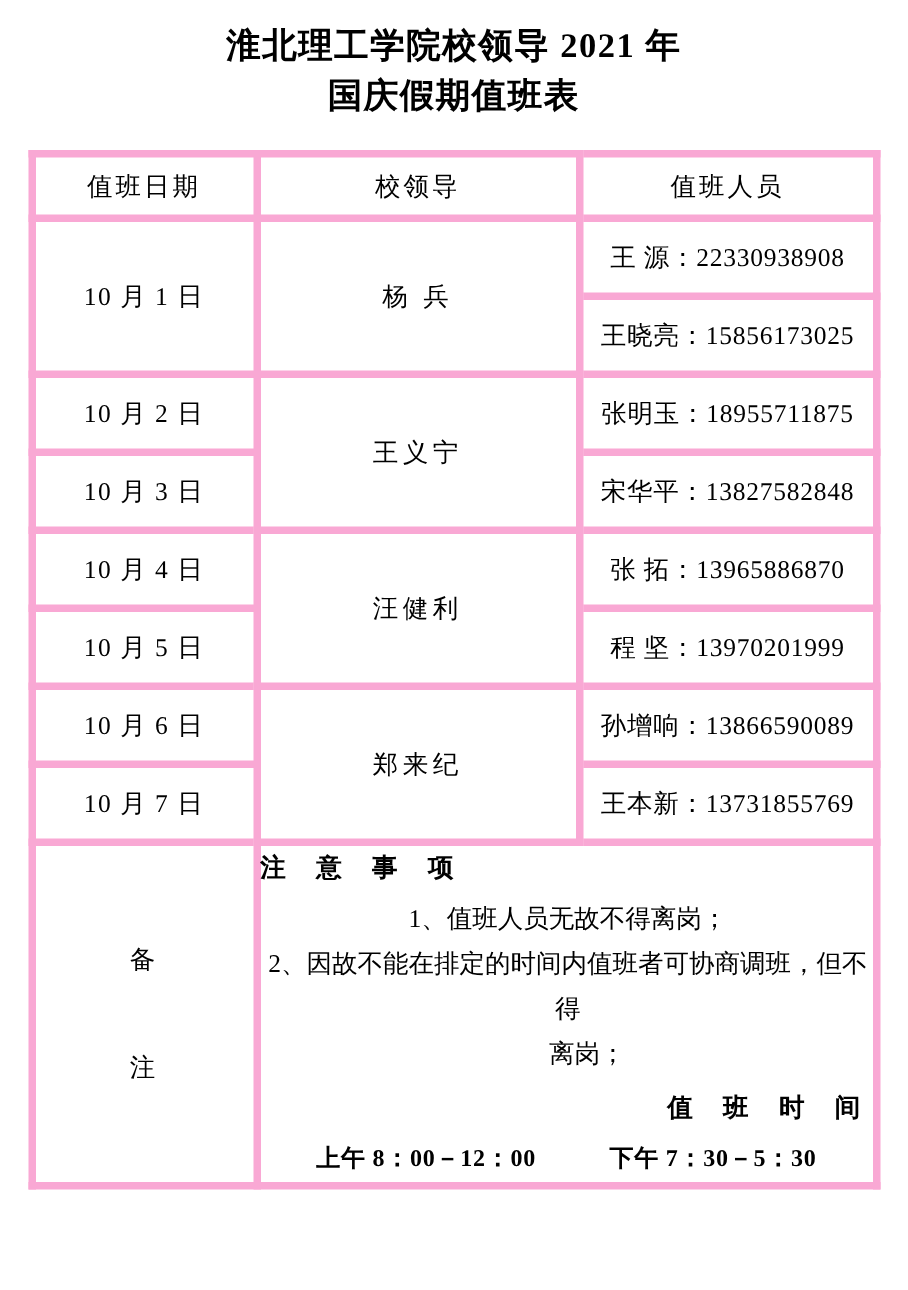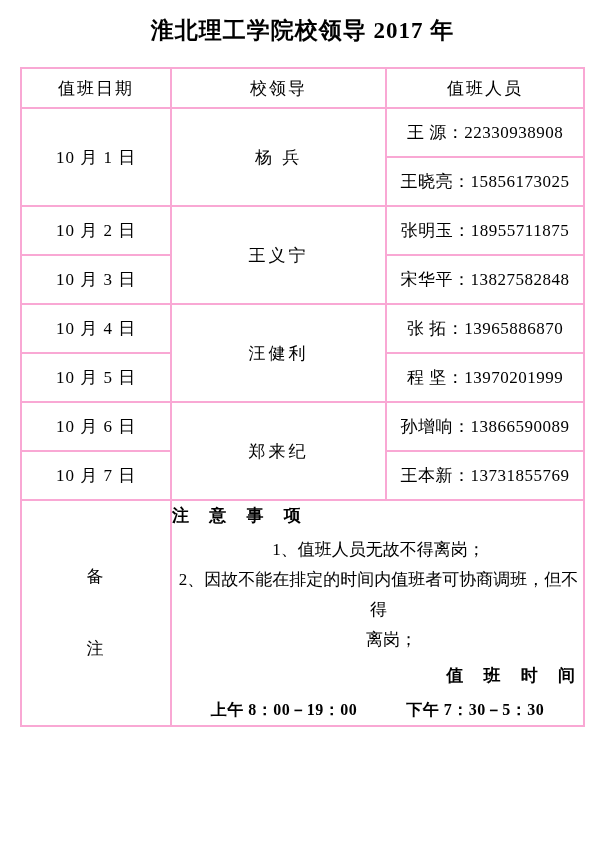--- a/index.html
+++ b/index.html
@@ -32,21 +32,21 @@
   .doc-title .line {
     display: block;
   }
   table.duty {
     border-collapse: collapse;
     margin: 20px auto 0 auto;
     width: 563px;
     table-layout: fixed;
   }
   table.duty td, table.duty th {
-    border: 2px solid #f9a8d4;
+    border: 5px solid #f9a8d4;
     padding: 0;
     text-align: center;
     vertical-align: middle;
     font-size: 17px;
     font-weight: normal;
   }
   .hdr td {
     height: 38px;
     font-size: 18px;
     font-weight: bold;
@@ -115,21 +115,22 @@
     display: inline-block;
     width: 40px;
   }
 </style>
 </head>
 <body>
 
 <div class="page">
 
   <div class="doc-title">
-    <span class="line">淮北理工学院校领导 2017 年</span>
+    <span class="line">淮北理工学院校领导 2021 年</span>
+    <span class="line">国庆假期值班表</span>
   </div>
 
   <table class="duty">
     <colgroup>
       <col class="col-date">
       <col class="col-leader">
       <col class="col-staff">
     </colgroup>
     <tbody>
       <tr class="hdr">
@@ -184,21 +185,21 @@
         </td>
         <td class="remark-body" colspan="2">
           <div class="center-title">注 意 事 项</div>
           <div class="note-item">1、值班人员无故不得离岗；</div>
           <div class="note-item">
             <span>2、因故不能在排定的时间内值班者可协商调班，但不得</span>
             <span class="cont">离岗；</span>
           </div>
           <div class="time-title">值 班 时 间</div>
           <div class="time-row">
-            <span>上午 8：00－19：00</span>
+            <span>上午 8：00－12：00</span>
             <span class="gap"></span>
             <span>下午 7：30－5：30</span>
           </div>
         </td>
       </tr>
     </tbody>
   </table>
 
 </div>
 

